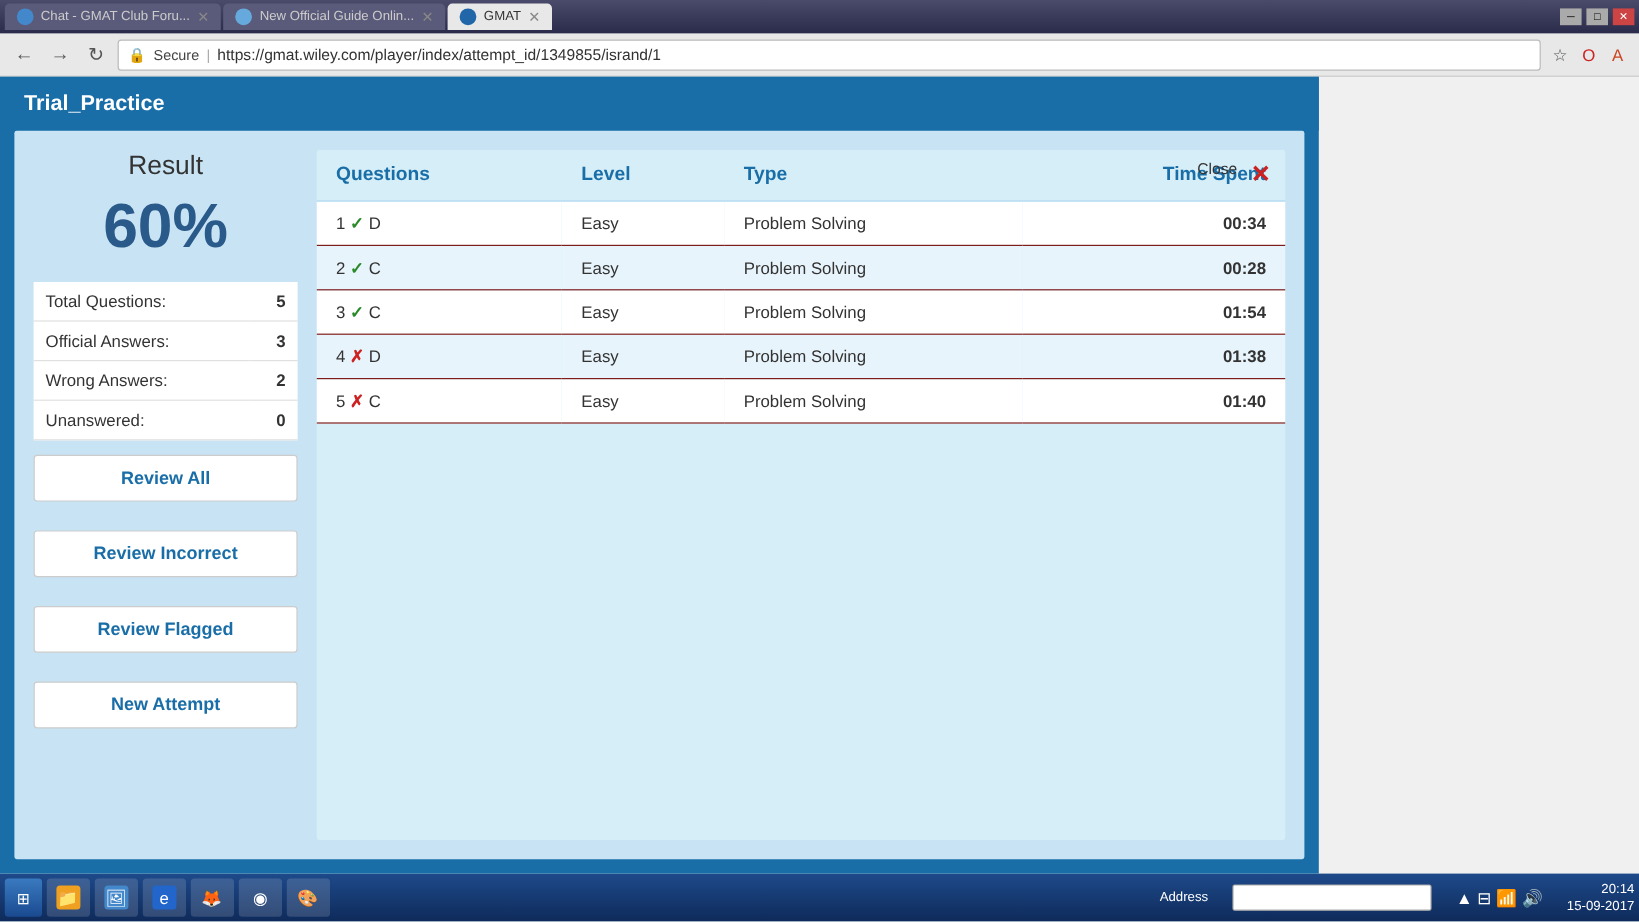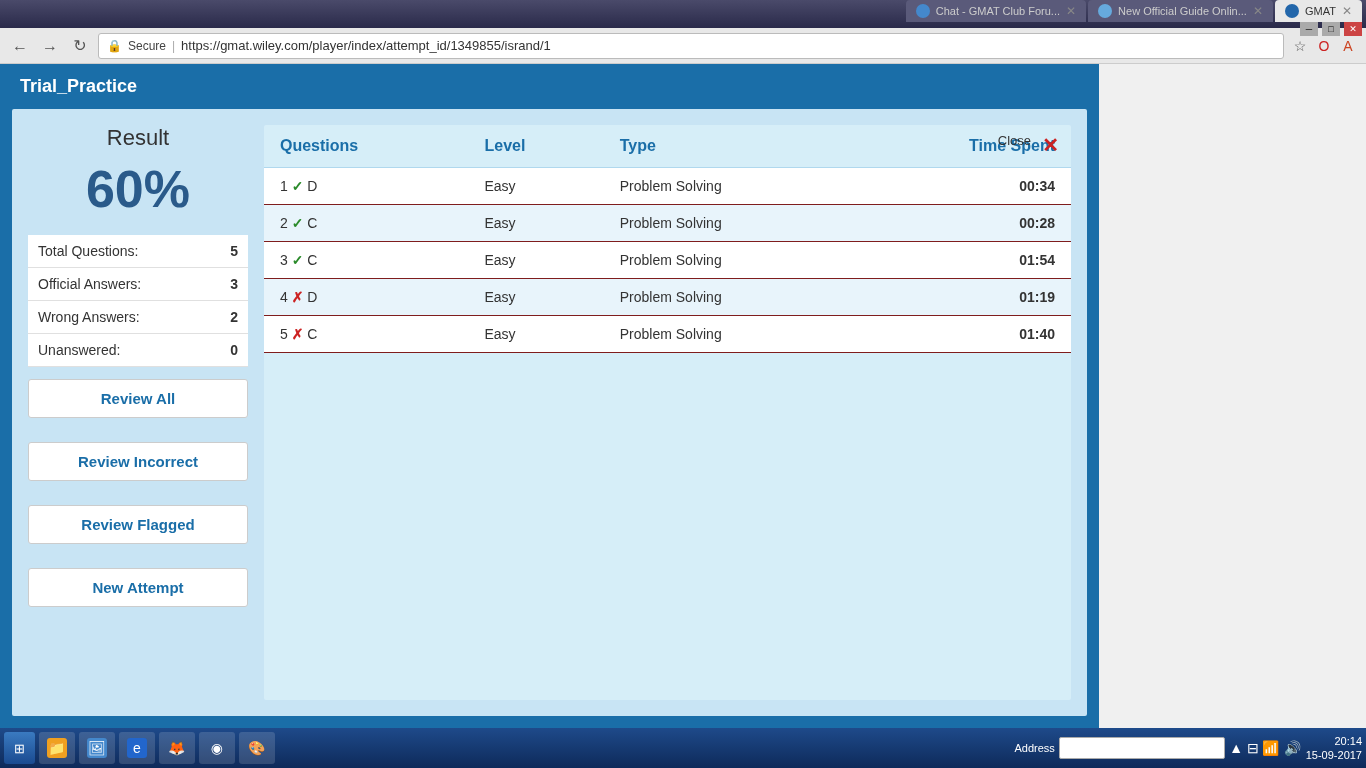--- a/index.html
+++ b/index.html
@@ -3,23 +3,22 @@
   <meta charset="utf-8">
   <style>
     * { margin: 0; padding: 0; box-sizing: border-box; }
     body { width: 1366px; height: 768px; background: #f0f0f0; font-family: Arial, sans-serif; overflow: hidden; }
 
     
     .browser-title-bar {
       height: 28px;
       background: linear-gradient(to bottom, #4a4a6a, #2a2a4a);
       display: flex;
-      align-items: flex-end;
+      align-items: center;
       padding: 0 4px;
-      flex-direction: column;
     }
     .tabs-area {
       display: flex;
       align-items: flex-end;
       gap: 2px;
       flex: 1;
     }
     .browser-tab {
       height: 22px;
       padding: 0 10px;
@@ -294,21 +293,21 @@
     .taskbar-item .icon-box {
       width: 20px; height: 20px;
       border-radius: 3px;
       display: flex; align-items: center; justify-content: center;
       font-size: 14px;
     }
     .taskbar-sep { flex: 1; }
     .taskbar-right {
       display: flex;
       align-items: center;
-      gap: 4px;
+      gap: 20px;
       color: white;
       font-size: 11px;
     }
     .taskbar-clock { text-align: right; line-height: 1.3; }
     .sys-icons { display: flex; gap: 4px; align-items: center; }
     .sys-icon { font-size: 14px; cursor: pointer; }
     .address-input-area {
       display: flex;
       align-items: center;
       gap: 4px;
@@ -442,21 +441,21 @@
     <td>Easy</td>
     <td>Problem Solving</td>
     <td class="time-cell">01:54</td>
   </tr>
               <tr>
     <td>
       <span class="q-num">4 </span><span class="cross-icon">✗</span><span> D</span>
     </td>
     <td>Easy</td>
     <td>Problem Solving</td>
-    <td class="time-cell">01:19</td>
+    <td class="time-cell">01:38</td>
   </tr>
               <tr>
     <td>
       <span class="q-num">5 </span><span class="cross-icon">✗</span><span> C</span>
     </td>
     <td>Easy</td>
     <td>Problem Solving</td>
     <td class="time-cell">01:40</td>
   </tr>
             </tbody>

